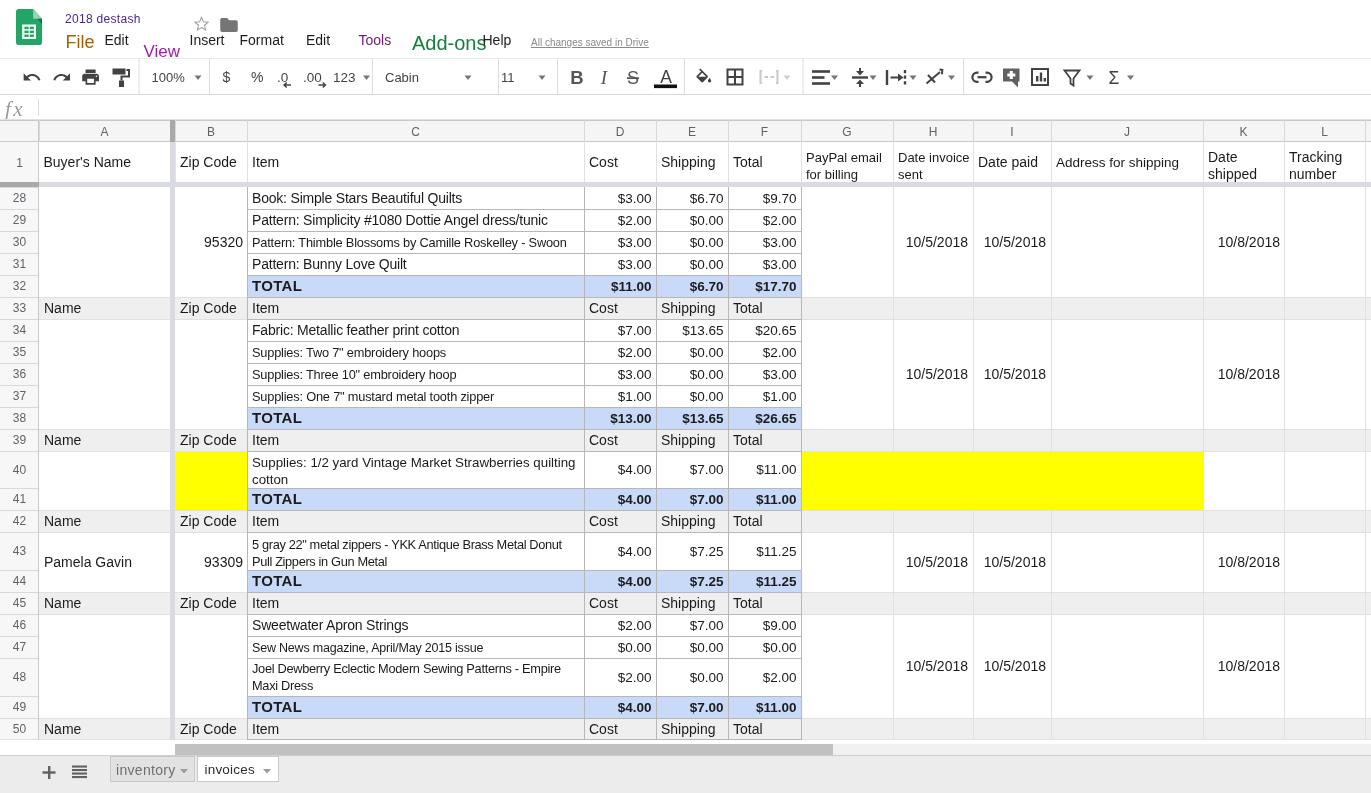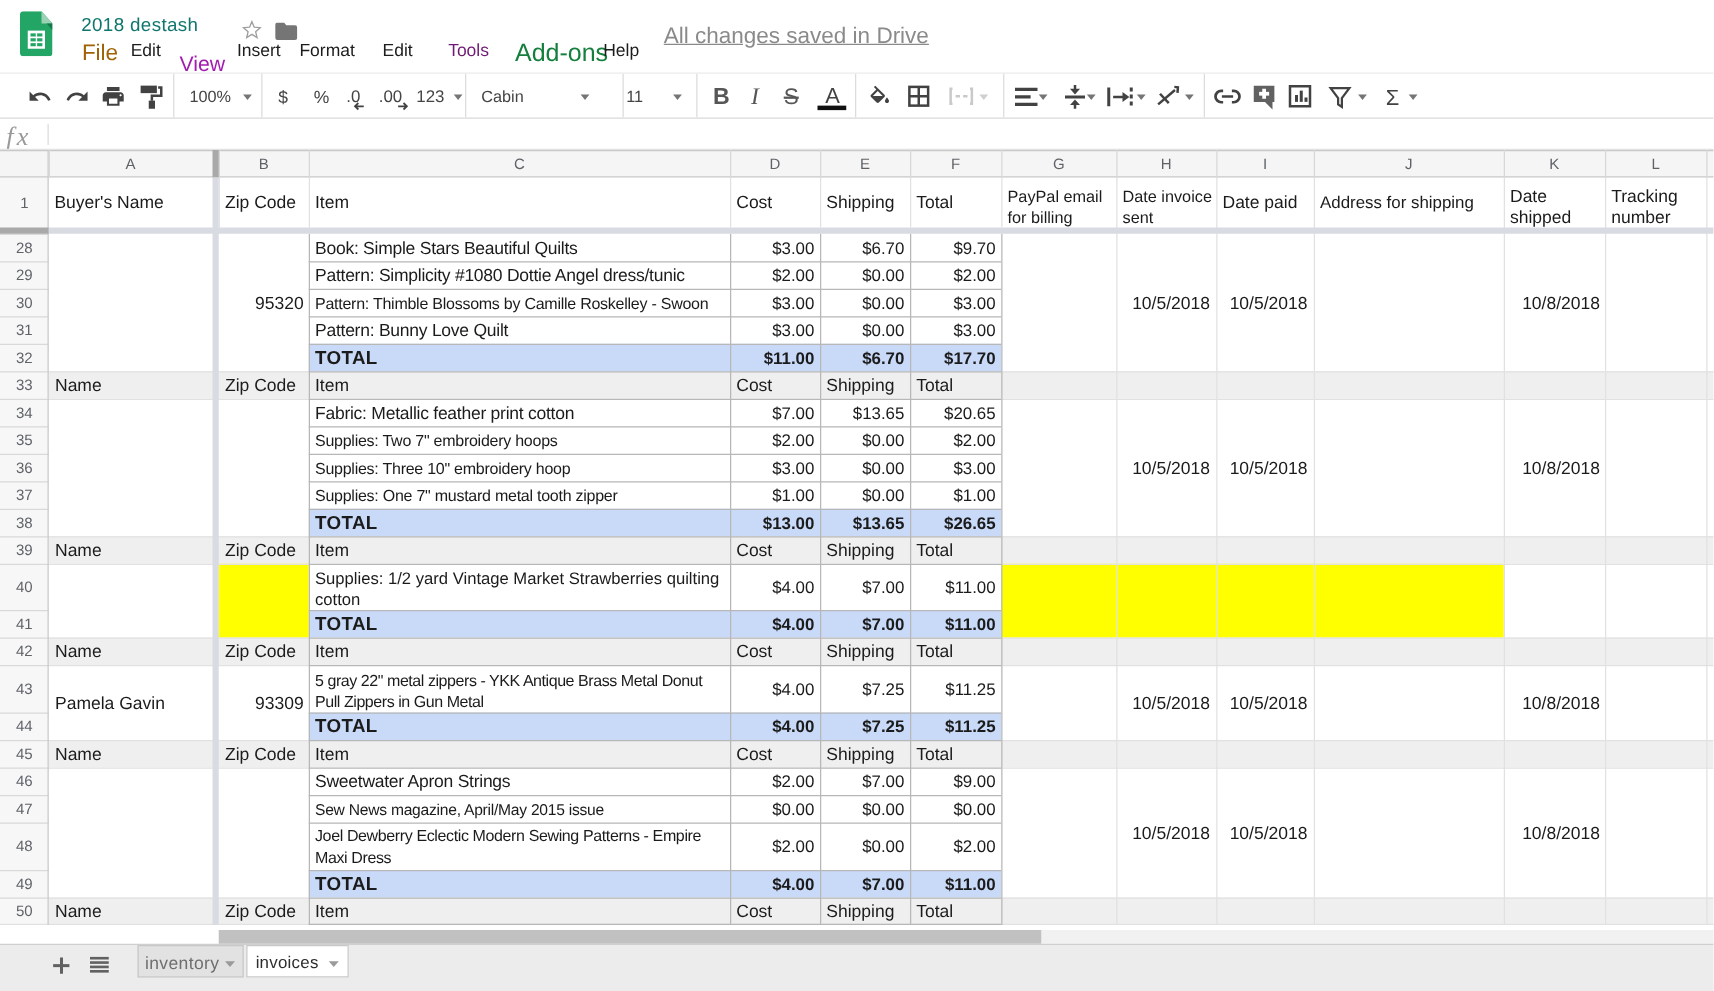--- a/index.html
+++ b/index.html
@@ -18,31 +18,31 @@
 <rect x="8.4" y="25.5" width="4.2" height="2.5"></rect>
         <rect x="13.7" y="25.5" width="4.2" height="2.5"></rect>
 </g>
     </svg>
     <svg style="position:absolute;left:193px;top:16px" width="17" height="16" viewBox="0 0 24 24">
 <path d="M12 17.27L18.18 21l-1.64-7.03L22 9.24l-7.19-.61L12 2 9.19 8.63 2 9.24l5.46 4.73L5.82 21z" fill="none" stroke="#9e9e9e" stroke-width="1.6"></path>
     </svg>
     <svg style="position:absolute;left:220px;top:17.5px" width="18" height="14" viewBox="0 0 20 16">
 <path d="M2 0 h6 l2 2.5 h8 a2 2 0 0 1 2 2 v9.5 a2 2 0 0 1 -2 2 h-16 a2 2 0 0 1 -2 -2 v-12 a2 2 0 0 1 2 -2 z" fill="#757575"></path>
     </svg>
-    <span style="position:absolute;left:65px;top:12px;font-size:15px;color:#0f766e;letter-spacing:.3px">2018 destash</span>
+    <span style="position:absolute;left:65px;top:12px;font-size:12px;color:#4c1d95;letter-spacing:.3px">2018 destash</span>
 <span style="position:absolute;left:65.5px;top:32px;font-size:18px;color:#a16207">File</span>
     <span style="position:absolute;left:104.5px;top:32px;font-size:14px;color:#1c1c1c">Edit</span>
     <span style="position:absolute;left:143.5px;top:42px;font-size:17px;color:#a21caf">View</span>
     <span style="position:absolute;left:189.5px;top:32px;font-size:14px;color:#1c1c1c">Insert</span>
     <span style="position:absolute;left:239.5px;top:32px;font-size:14px;color:#1c1c1c">Format</span>
     <span style="position:absolute;left:306px;top:32px;font-size:14px;color:#1c1c1c">Edit</span>
     <span style="position:absolute;left:358.5px;top:32px;font-size:14px;color:#701a75">Tools</span>
     <span style="position:absolute;left:412px;top:32px;font-size:20px;color:#15803d">Add-ons</span>
     <span style="position:absolute;left:482.5px;top:32px;font-size:14px;color:#1c1c1c">Help</span>
-    <span style="position:absolute;left:531px;top:18px;font-size:18px;color:#8a8a8a;text-decoration:underline">All changes saved in Drive</span>
+    <span style="position:absolute;left:531px;top:37px;font-size:10px;color:#8a8a8a;text-decoration:underline">All changes saved in Drive</span>
 <div style="position:absolute;left:0;top:58px;width:1371px;height:1px;background:#ebebeb"></div>
 <svg width="1371" height="35" viewBox="0 59 1371 35" style="position:absolute;left:0;top:59px">
       <rect x="138.5" y="59" width="1" height="35" fill="#dcdcdc"></rect>
       <rect x="209" y="59" width="1" height="35" fill="#dcdcdc"></rect>
       <rect x="372" y="59" width="1" height="35" fill="#dcdcdc"></rect>
       <rect x="498" y="59" width="1" height="35" fill="#dcdcdc"></rect>
       <rect x="557" y="59" width="1" height="35" fill="#dcdcdc"></rect>
       <rect x="684" y="59" width="1" height="35" fill="#dcdcdc"></rect>
       <rect x="802.5" y="59" width="1" height="35" fill="#dcdcdc"></rect>
       <rect x="963" y="59" width="1" height="35" fill="#dcdcdc"></rect>

